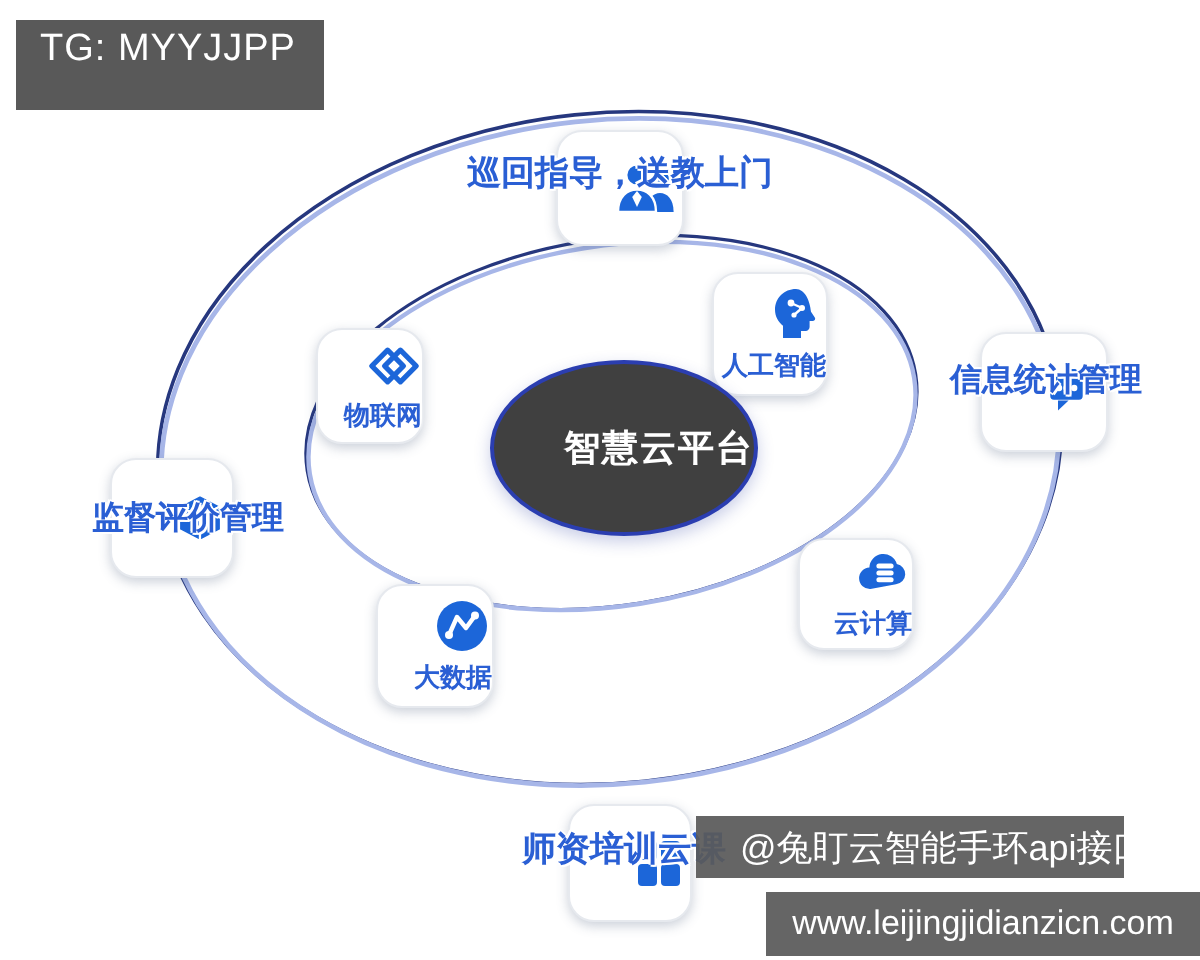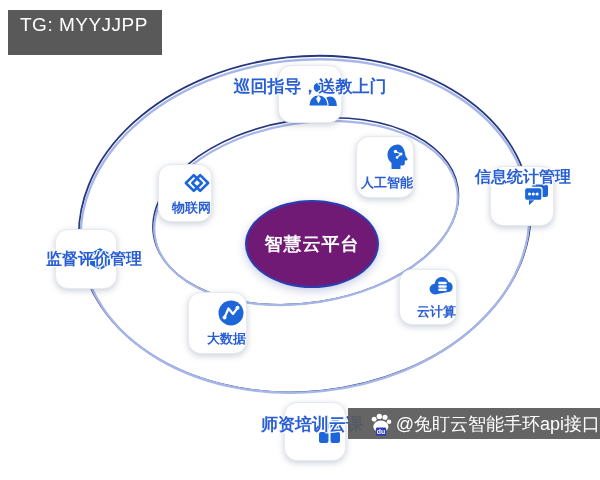--- a/index.html
+++ b/index.html
@@ -5,23 +5,23 @@
   html,body{margin:0;padding:0;background:#ffffff;}
   .stage{
     position:relative;width:600px;height:480px;background:#ffffff;overflow:hidden;
     font-family:"Liberation Sans",sans-serif;
   }
   svg{display:block;}
   
   .orbits{position:absolute;left:0;top:0;z-index:1;}
   
   .center-ellipse{
-    position:absolute;left:245px;top:200px;width:130px;height:84px;
-    background:#701a75;border:2px solid #2b3eb0;border-radius:50%;
-    display:flex;align-items:center;justify-content:center;z-index:3;
+    position:absolute;left:245px;top:180px;width:130px;height:84px;
+    background:#404040;border:2px solid #2b3eb0;border-radius:50%;
+    display:flex;align-items:center;justify-content:flex-end;z-index:3;
     box-shadow:0 3px 8px rgba(40,60,160,.25);
   }
   .center-ellipse span{color:#ffffff;font-size:18px;font-weight:700;letter-spacing:1px;}
   
   .card{
     position:absolute;background:#ffffff;border:1px solid #e6e9ee;border-radius:13px;
     box-shadow:0 2px 6px rgba(70,85,120,.28);z-index:2;
     display:flex;flex-direction:column;align-items:flex-end;justify-content:center;gap:2px;margin-top:25px;
   }
   .card .lbl{font-size:13px;font-weight:700;color:#2a5fd4;white-space:nowrap;
@@ -35,30 +35,30 @@
   .card-statistics{left:490px;top:141px;width:62px;height:58px;}
   .card-training{left:284px;top:377px;width:60px;height:57px;}
   
   .node-label{
     position:absolute;z-index:4;font-weight:700;color:#2a5fd4;white-space:nowrap;
     transform:translateX(-50%);
     text-shadow:-1px 0 #fff,1px 0 #fff,0 -1px #fff,0 1px #fff,1px 1px #fff,-1px -1px #fff;
   }
   .label-guidance{left:310px;top:75px;font-size:17px;}
   .label-supervision{left:94px;top:249px;font-size:16px;}
-  .label-statistics{left:523px;top:167px;font-size:16px;}
+  .label-statistics{left:523px;top:180px;font-size:16px;}
   .label-training{left:312px;top:413px;font-size:17px;}
   
   .tg-badge{
     position:absolute;left:8px;top:10px;z-index:6;background:#595959;color:#ffffff;
     font-size:19px;padding:4px 14px 19px 12px;letter-spacing:.5px;
   }
   
   .wm-credit{
-    position:absolute;left:348px;top:408px;width:252px;height:31px;z-index:7;
+    position:absolute;left:348px;top:408px;width:214px;height:31px;z-index:7;
     background:rgba(89,89,89,.93);display:flex;align-items:center;gap:2px;padding-left:20px;
     box-sizing:border-box;
     text-align:right;
   }
   .wm-credit .wm-text{color:#ffffff;font-size:18px;white-space:nowrap;}
   .wm-site{
     position:absolute;left:383px;top:446px;width:217px;height:32px;z-index:7;
     background:rgba(89,89,89,.93);display:flex;align-items:center;justify-content:center;
     color:#ffffff;font-size:17px;white-space:nowrap;box-sizing:border-box;
   }
@@ -192,14 +192,15 @@
         <circle cx="17.2" cy="6.2" r="2.6"></circle>
         <circle cx="21.3" cy="10.8" r="2.3"></circle>
         <ellipse cx="13" cy="15.5" rx="7.6" ry="6"></ellipse>
       </g>
       <rect x="8" y="16.5" width="10.5" height="8.5" rx="1.5" fill="#2a3eb5"></rect>
       <text x="13.2" y="23.2" text-anchor="middle" font-size="7" font-weight="bold" fill="#ffffff" font-family="Liberation Sans, sans-serif">du</text>
     </svg>
     <span class="wm-text">@兔盯云智能手环api接口</span>
   </div>
 
+  <div class="wm-site">www.leijingjidianzicn.com</div>
 
 </div>
 
 </body></html>

